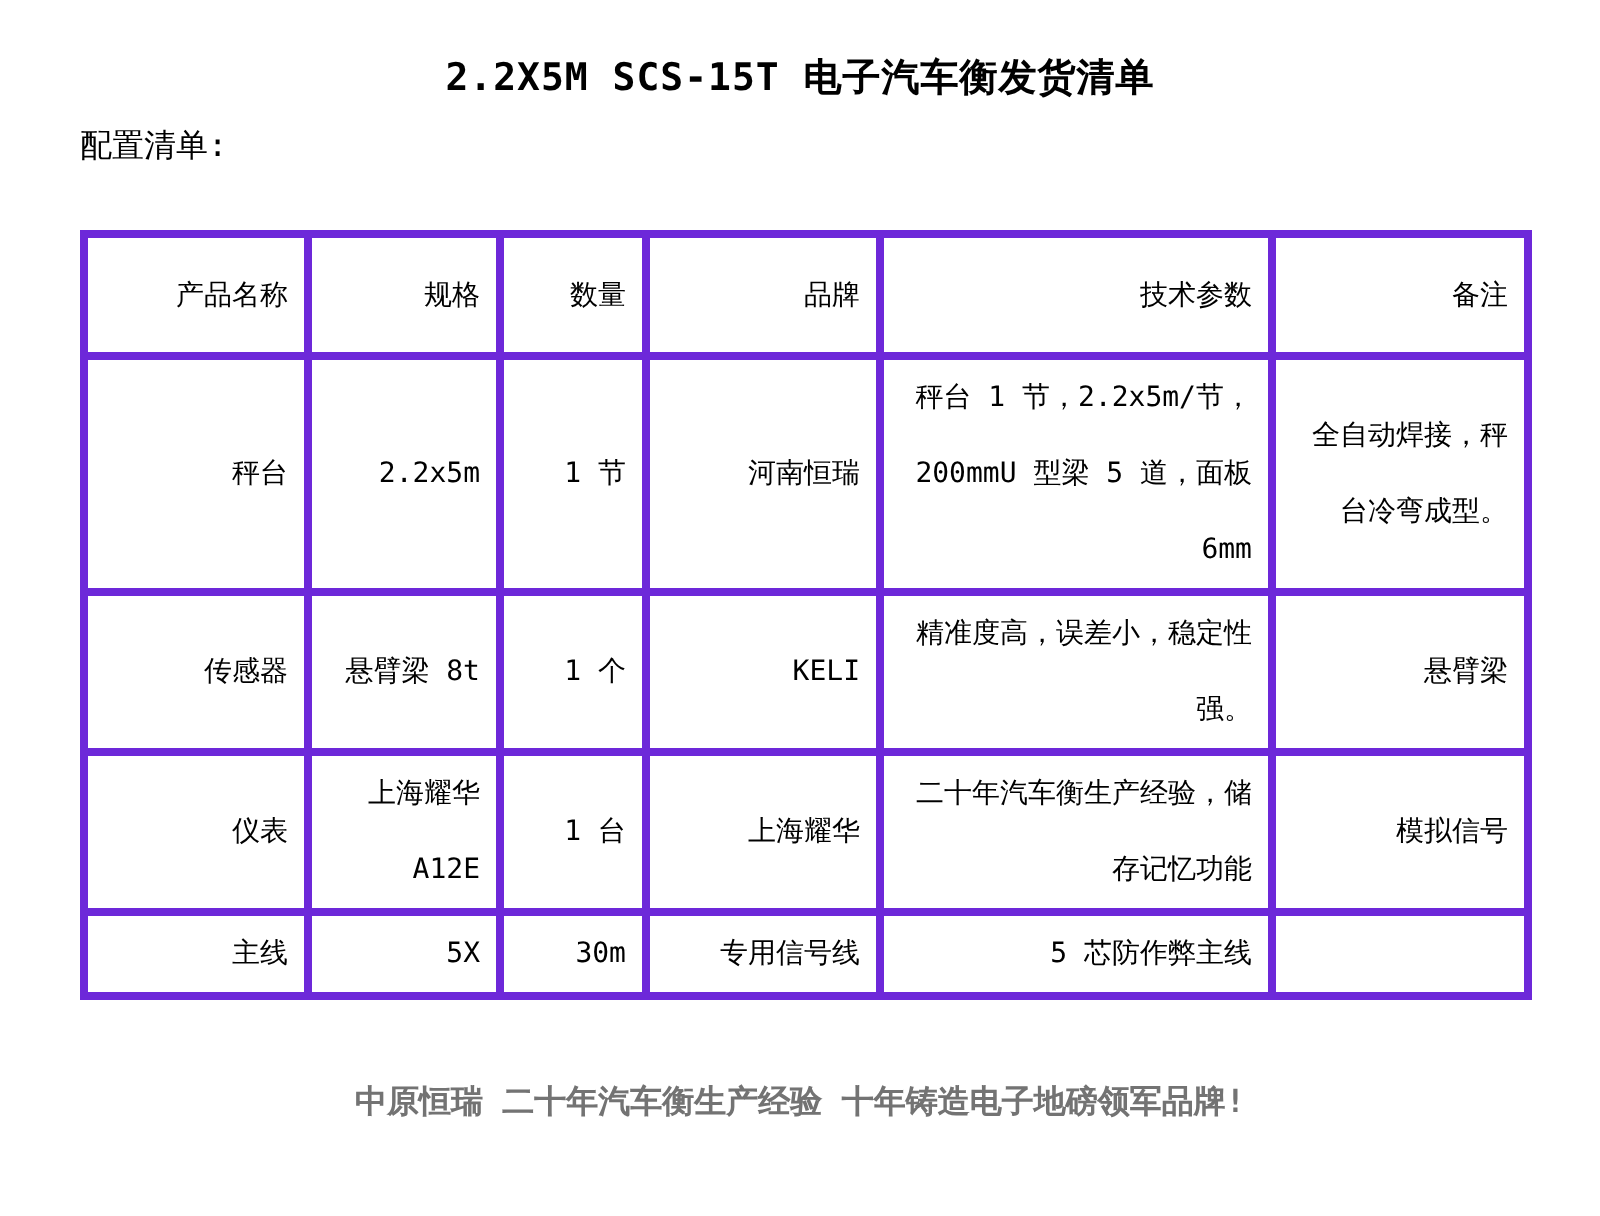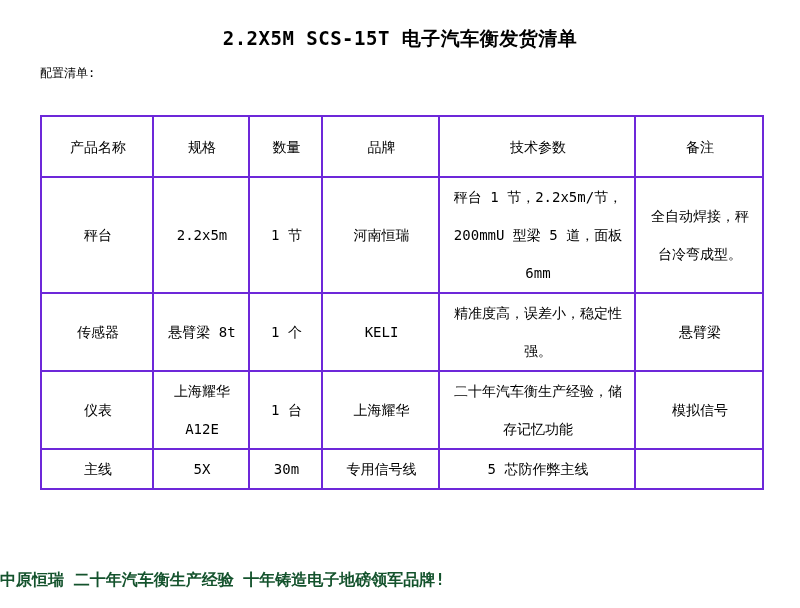--- a/index.html
+++ b/index.html
@@ -24,60 +24,60 @@
     margin: 0;
     text-align: center;
     font-size: 19px;
     font-weight: bold;
     letter-spacing: 0.5px;
   }
   .subtitle {
     position: absolute;
     top: 63px;
     left: 40px;
-    font-size: 12px;
+    font-size: 16px;
     line-height: 20px;
   }
   table.config-table {
     position: absolute;
     top: 115px;
     left: 40px;
     width: 722px;
     border-collapse: collapse;
     table-layout: fixed;
   }
   .config-table th,
   .config-table td {
-    border: 2px solid #6d28d9;
+    border: 4px solid #6d28d9;
     font-size: 14px;
     font-weight: normal;
-    text-align: center;
+    text-align: right;
     vertical-align: middle;
     padding: 0 8px 0 10px;
     line-height: 38px;
     overflow: hidden;
     word-break: normal;
   }
   tr.header-row  { height: 61px; }
   tr.row-platform { height: 78px; }
   tr.row-sensor   { height: 74px; }
   tr.row-meter    { height: 74px; }
   tr.row-junction { height: 40px; }
   tr.row-cable    { height: 39px; }
   tr.note-row     { height: 46px; }
   tr.note-row td  { line-height: 24px; }
   .footer {
     position: absolute;
-    top: 569px;
+    top: 540px;
     left: 0;
     width: 100%;
-    text-align: left;
+    text-align: center;
     font-size: 16px;
     font-weight: bold;
-    color: #14532d;
+    color: #737373;
     line-height: 22px;
   }
 </style>
 </head>
 <body>
 
 <div class="page">
 
   <h1 class="title">2.2X5M SCS-15T 电子汽车衡发货清单</h1>
 

